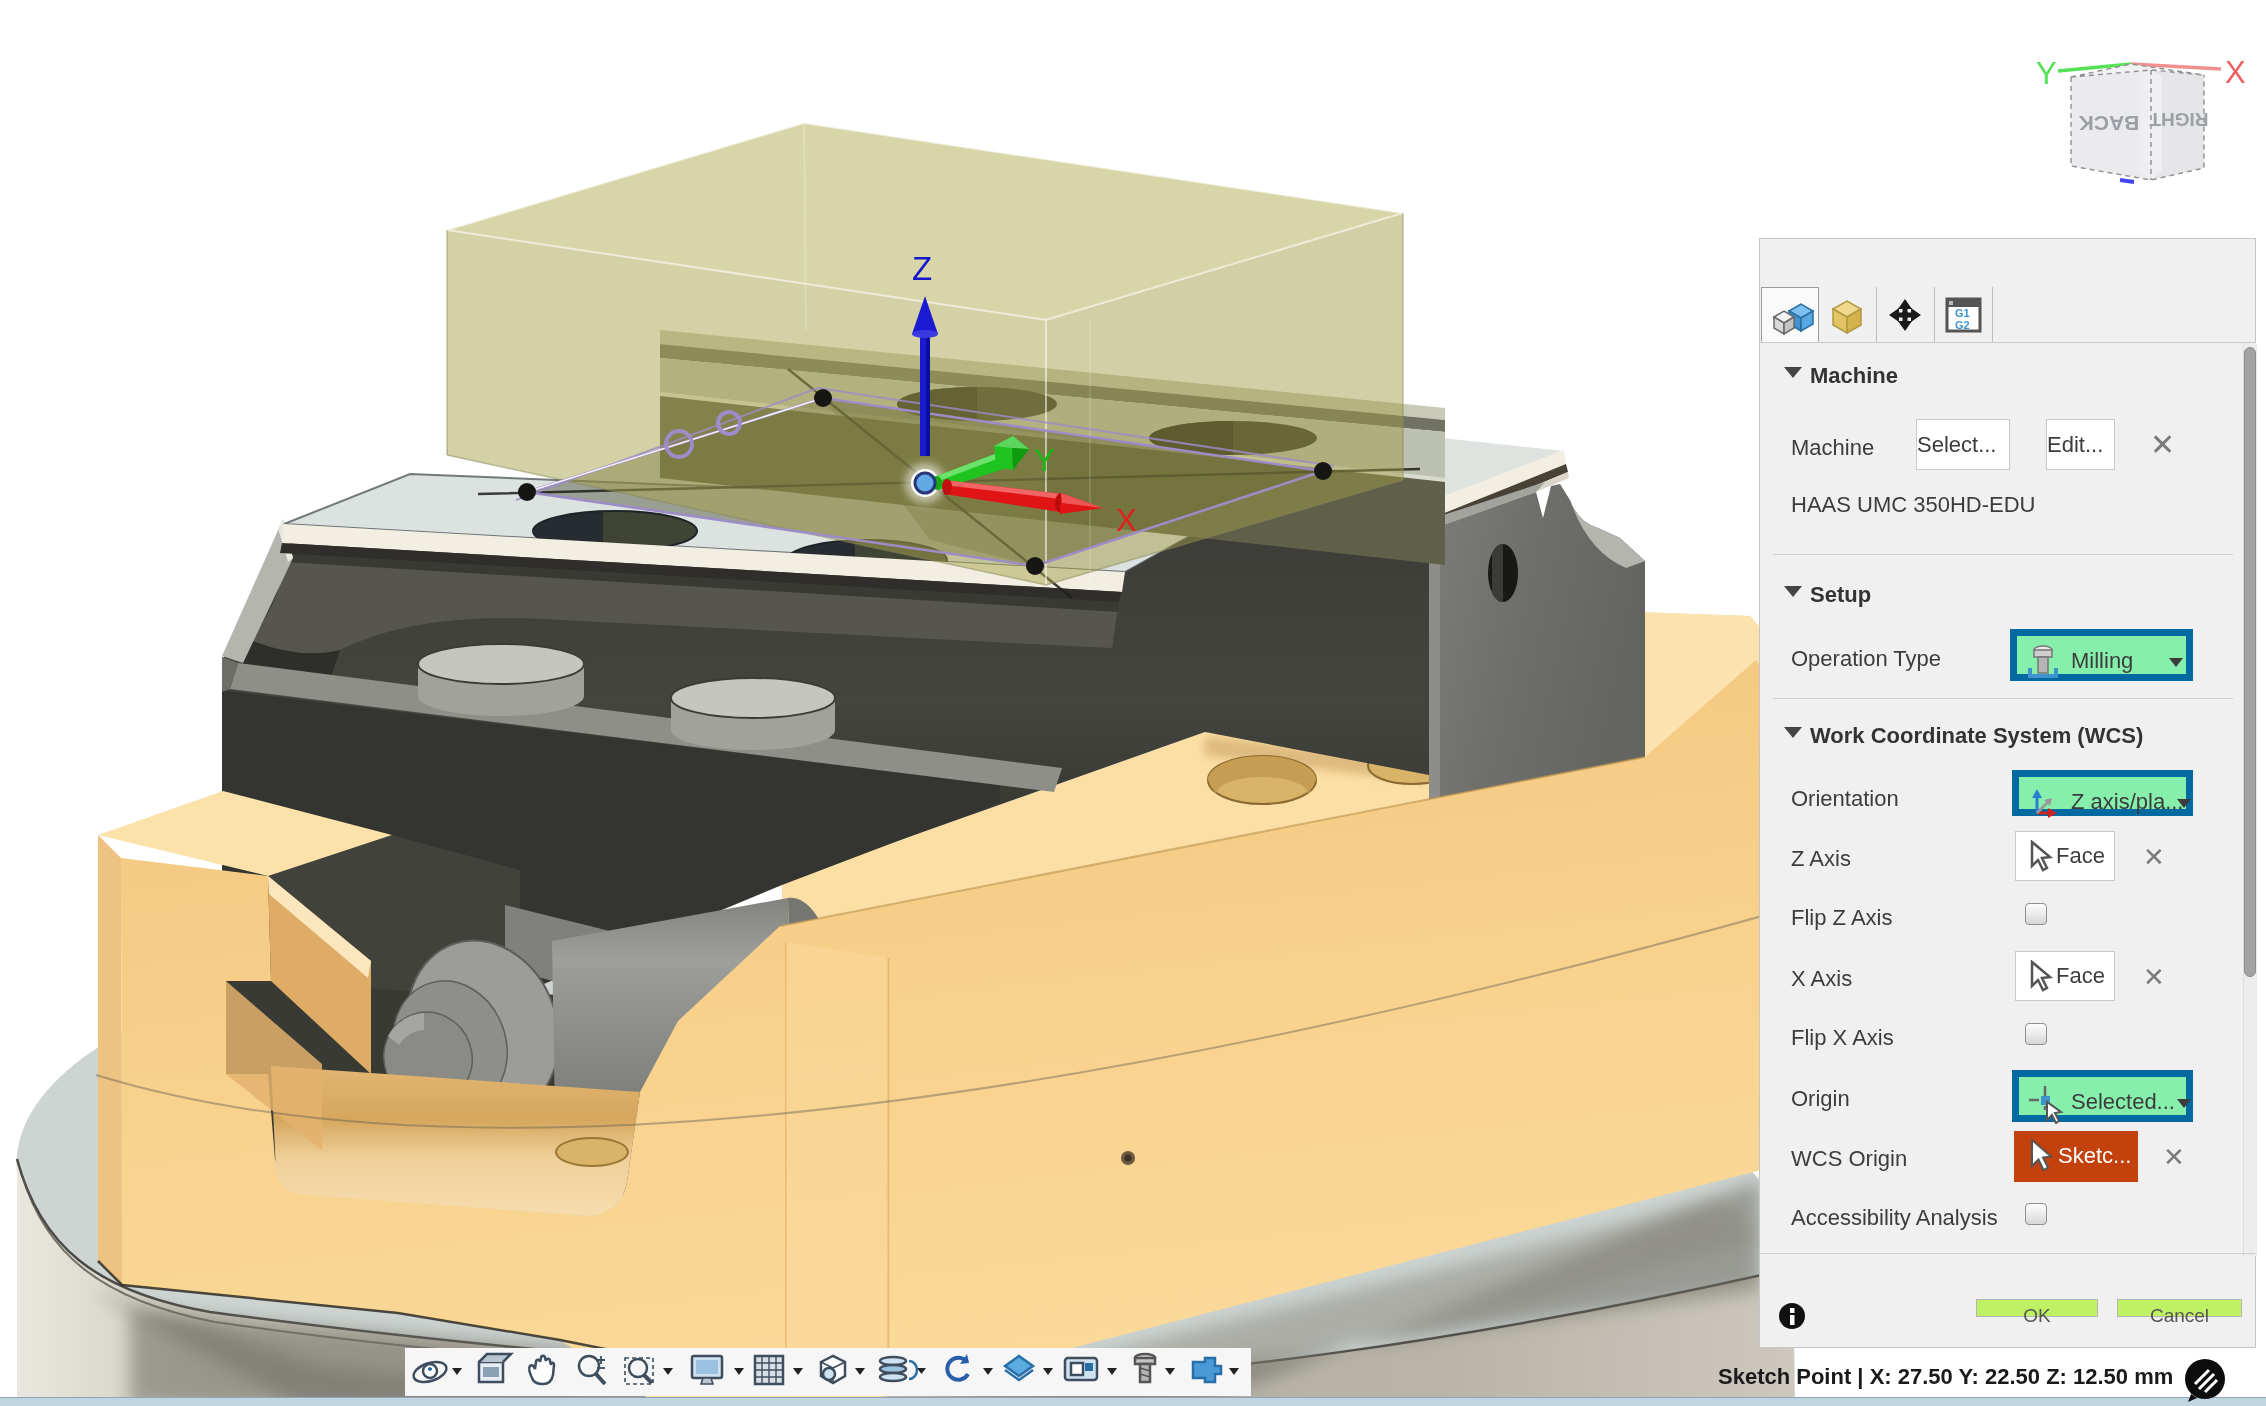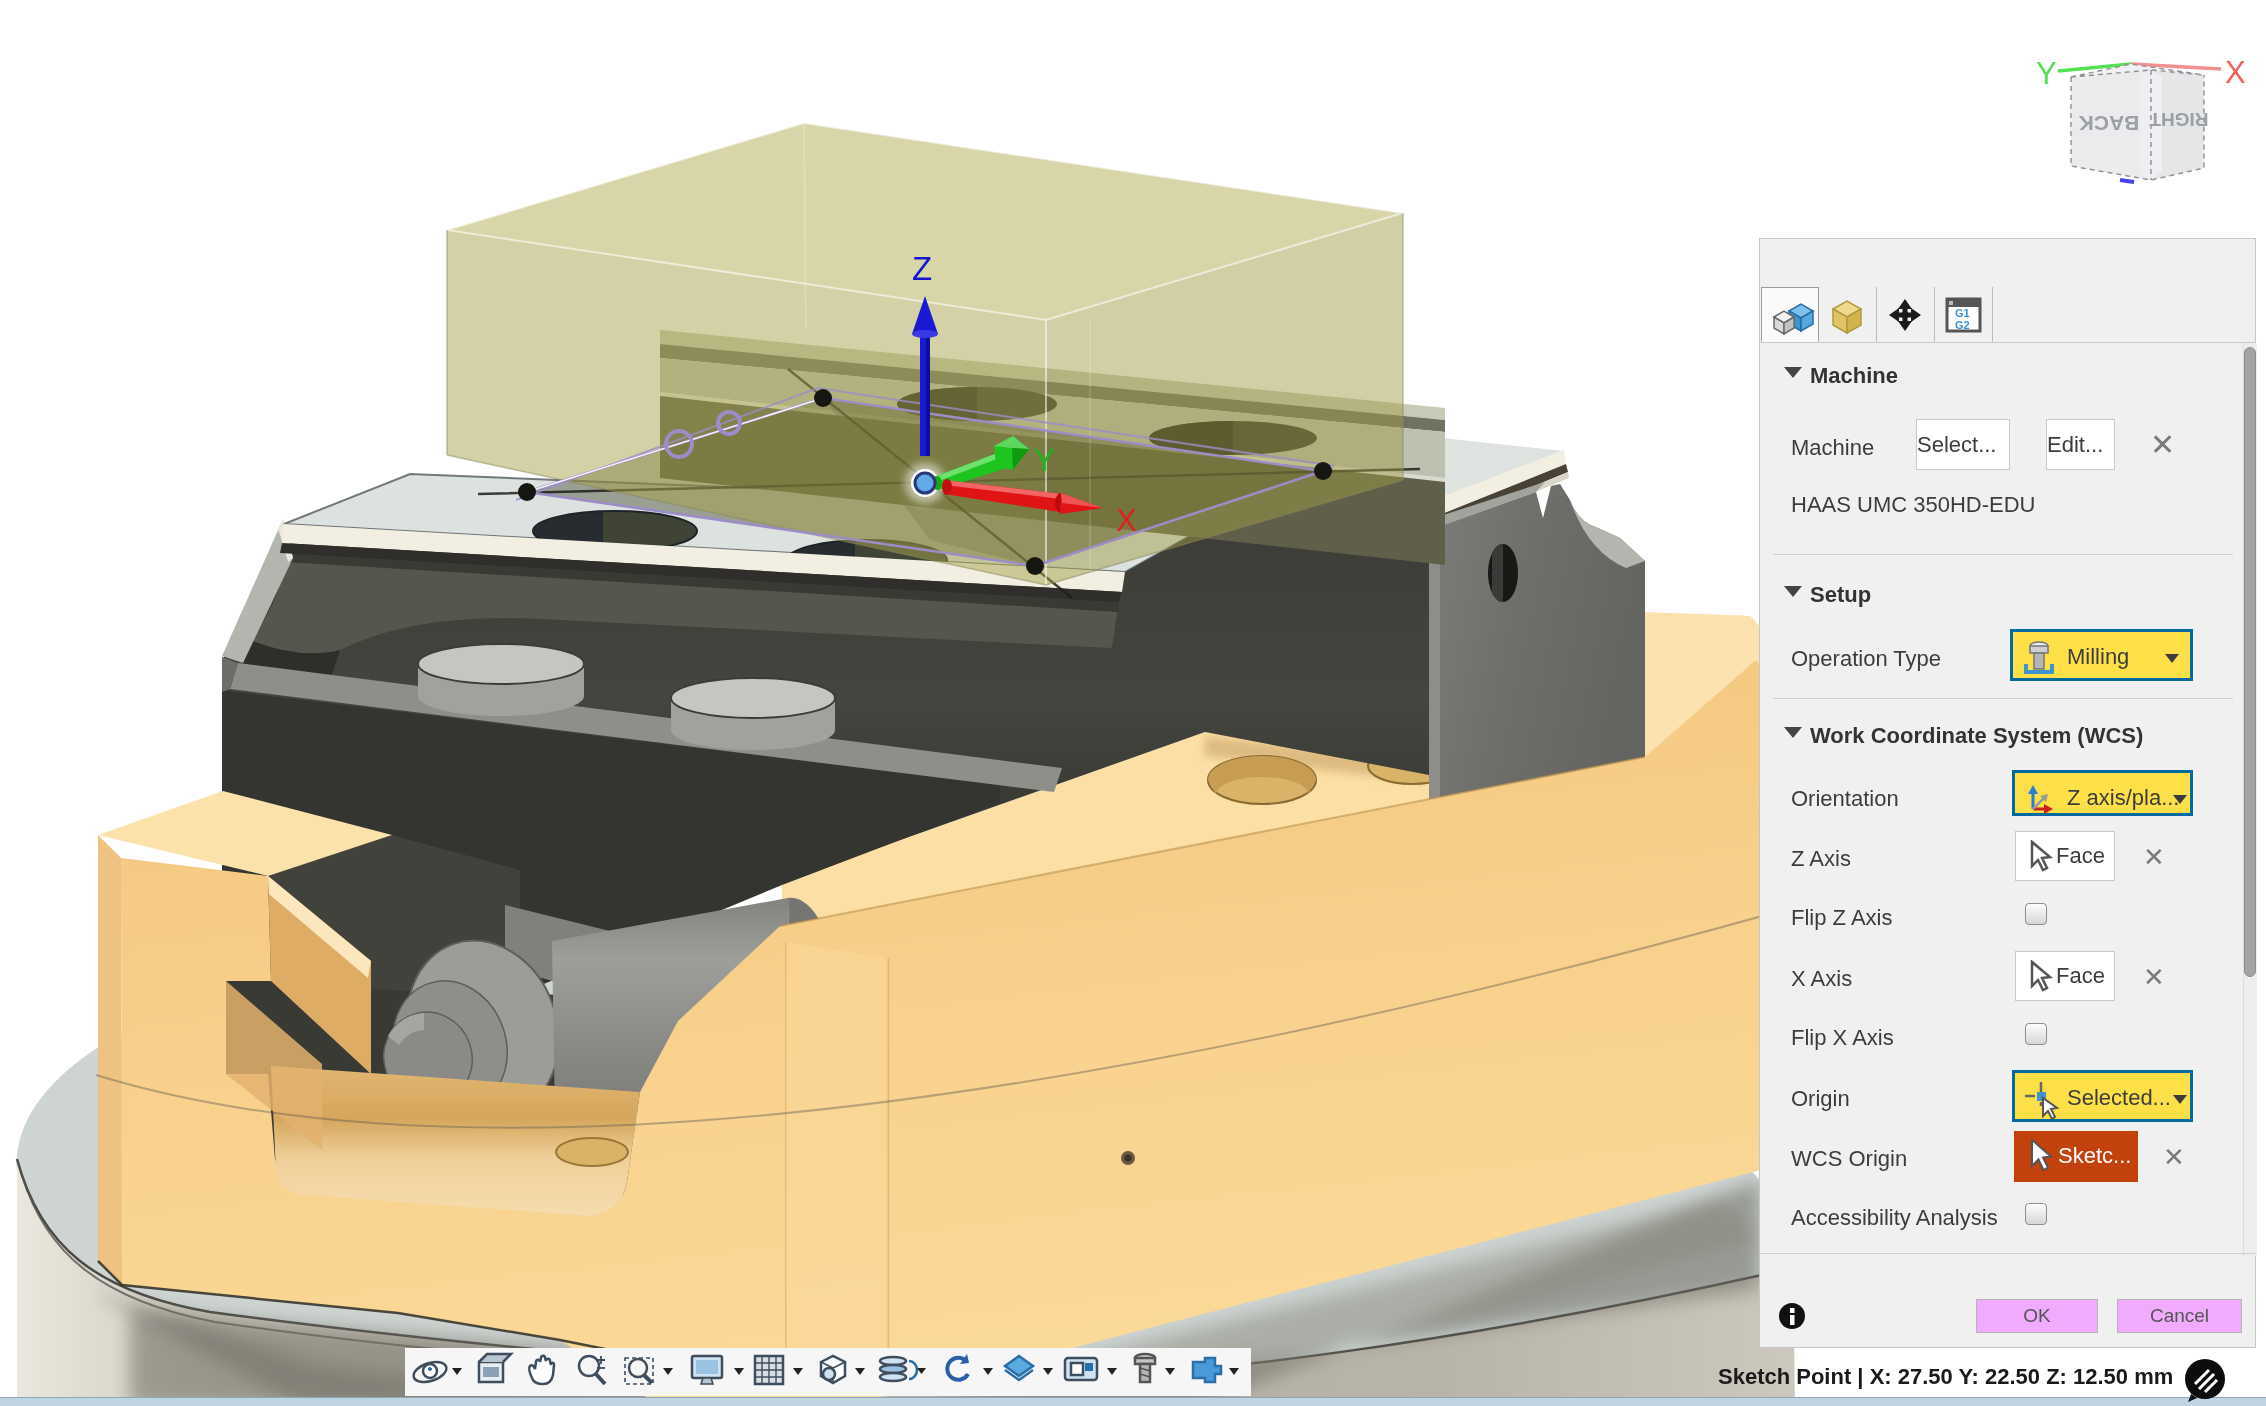--- a/index.html
+++ b/index.html
@@ -11,32 +11,32 @@
     background:#f0f0f0;border:1px solid #c6c6c6;box-sizing:border-box;font-size:22px;color:#3c3c3c;}
   #ptitle{position:absolute;left:0;top:0;width:100%;height:48px;border-bottom:1px solid #d9d9d9;}
   #ptitle .tt{position:absolute;left:52px;top:11px;font-size:21px;color:#4a4c50;letter-spacing:0.5px;}
   #tabs{position:absolute;left:0;top:48px;width:100%;height:55px;border-bottom:1px solid #c9c9c9;}
   .tab{position:absolute;top:0;width:58px;height:55px;border-right:1px solid #bdbdbd;box-sizing:border-box;}
   .tab.sel{background:#fafafa;border:1px solid #9c9c9c;border-bottom:1px solid #fafafa;}
   .lbl{position:absolute;left:31px;color:#3c3c3c;}
   .hdr{position:absolute;left:50px;font-weight:bold;color:#333;}
   .tri{position:absolute;left:24px;width:0;height:0;border-left:9px solid transparent;border-right:9px solid transparent;border-top:11px solid #444;}
   .btn{position:absolute;background:#fff;border:1px solid #c9c9c9;box-sizing:border-box;text-align:left;color:#3c3c3c;}
-  .drop{position:absolute;background:#fde047;border:3px solid #0369a1;box-sizing:border-box;color:#3c3c3c;}
+  .drop{position:absolute;background:#86efac;border:7px solid #0369a1;box-sizing:border-box;color:#3c3c3c;}
   .xmark{position:absolute;color:#7a7a7a;font-size:26px;line-height:26px;}
   .sep{position:absolute;left:13px;width:460px;height:1px;background:#cfcfcf;}
   .cb{position:absolute;width:22px;height:22px;border:1px solid #8f8f8f;border-radius:4px;
       background:linear-gradient(180deg,#fdfdfd 0%,#e9e9e9 55%,#d6d6d6 100%);box-sizing:border-box;}
   .davn{position:absolute;width:0;height:0;border-left:7px solid transparent;border-right:7px solid transparent;border-top:9px solid #3c3c3c;}
   
   #sbtrack{position:absolute;left:483px;top:104px;width:13px;height:913px;background:#ededed;border-left:1px solid #dcdcdc;}
   #sbthumb{position:absolute;left:484px;top:108px;width:12px;height:630px;background:#a3a3a3;border:1px solid #8c8c8c;border-radius:6px;box-sizing:border-box;}
   
   #pfoot{position:absolute;left:0;top:1014px;width:100%;height:94px;border-top:1px solid #cfcfcf;}
-  .fbtn{position:absolute;top:45px;height:34px;background:#f0abfc;border:1px solid #b5b5b5;box-sizing:border-box;
+  .fbtn{position:absolute;top:45px;height:18px;background:#bef264;border:1px solid #b5b5b5;box-sizing:border-box;
     text-align:center;color:#555;font-size:19px;line-height:32px;}
   
   #statusw{position:absolute;left:1812px;top:1352px;width:454px;height:45px;background:#fff;}
   #statustxt{position:absolute;left:1718px;top:1364px;font-size:22px;font-weight:bold;color:#1a1a1a;}
   #bluebar{position:absolute;left:0;top:1397px;width:2266px;height:9px;background:#c0d4e2;border-top:1px solid #8ba6b8;box-sizing:border-box;}
   #toolbar{position:absolute;left:405px;top:1348px;width:846px;height:48px;background:#f6f6f6;}
 </style>
 </head>
 <body>
 <div id="stage">

